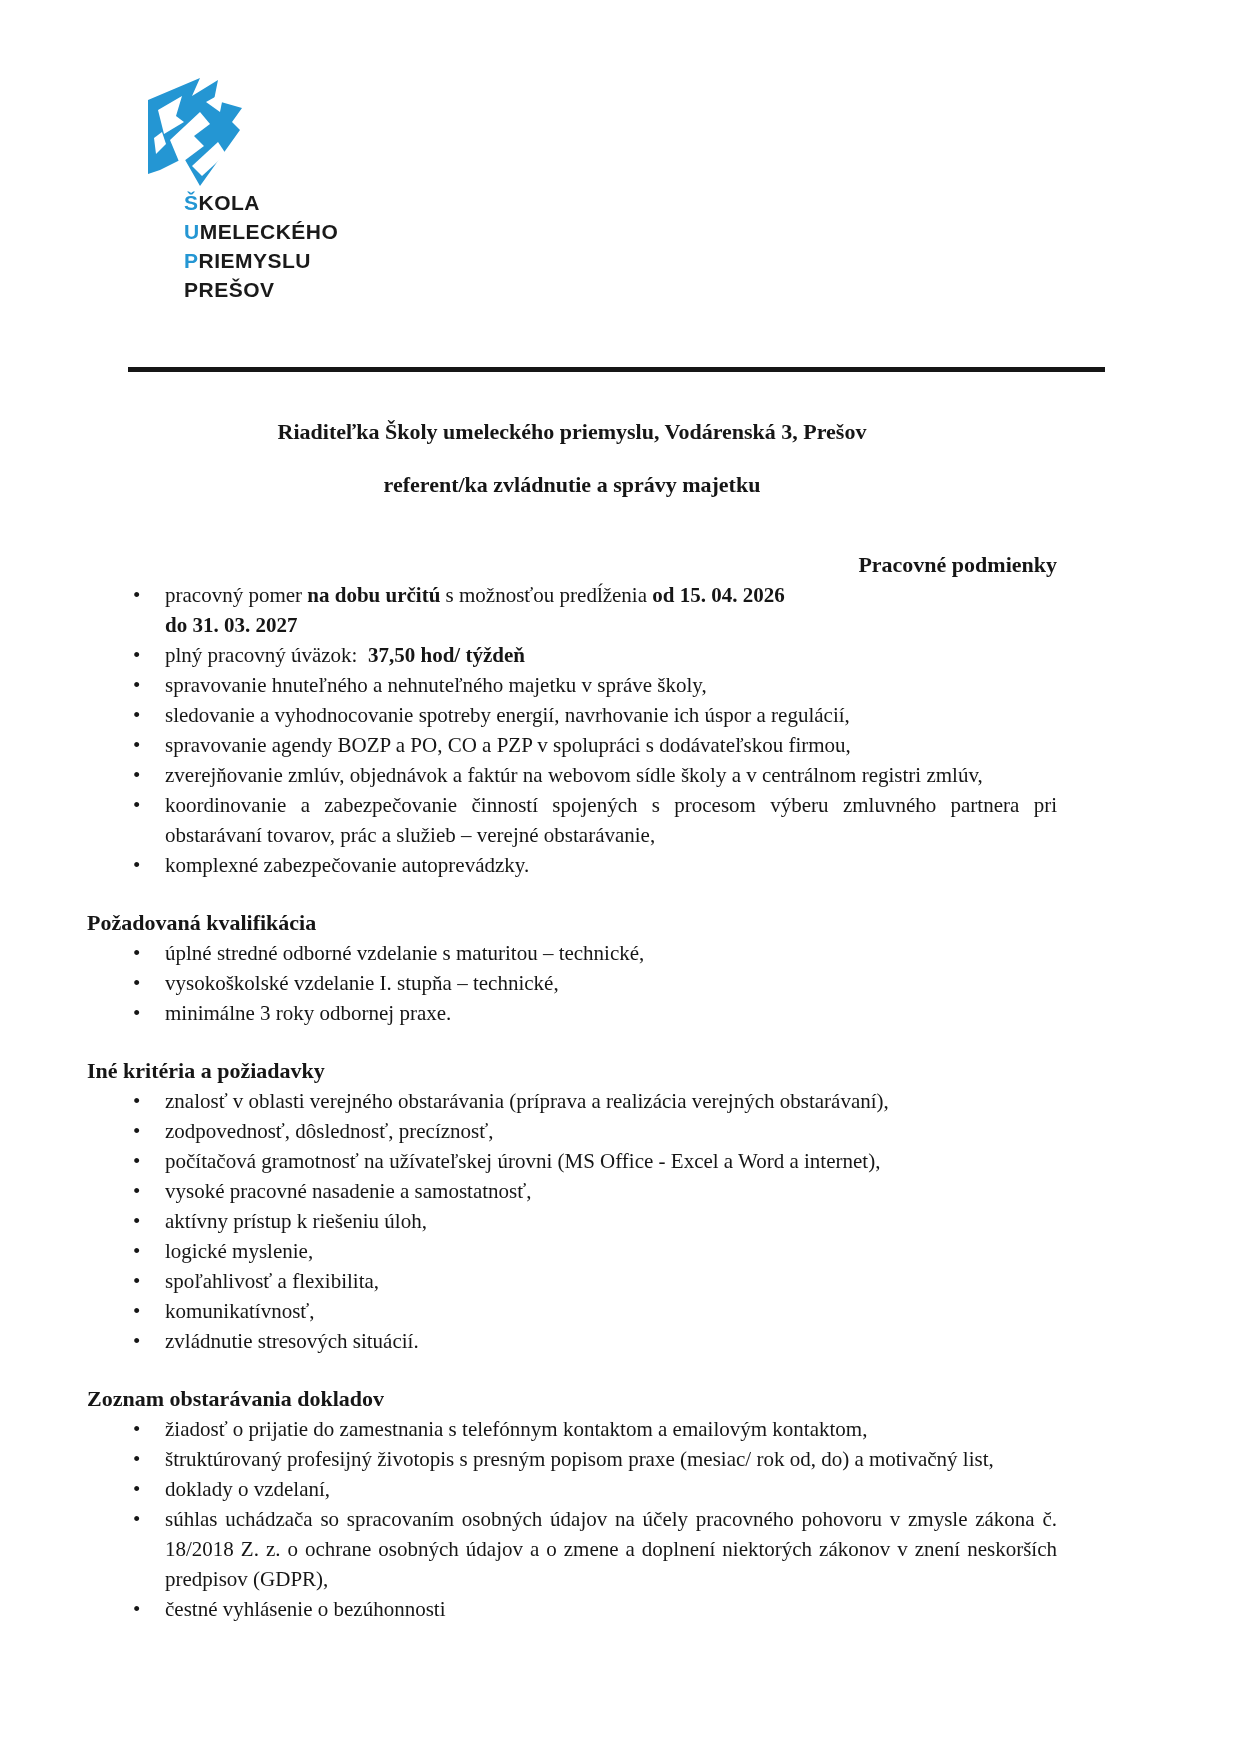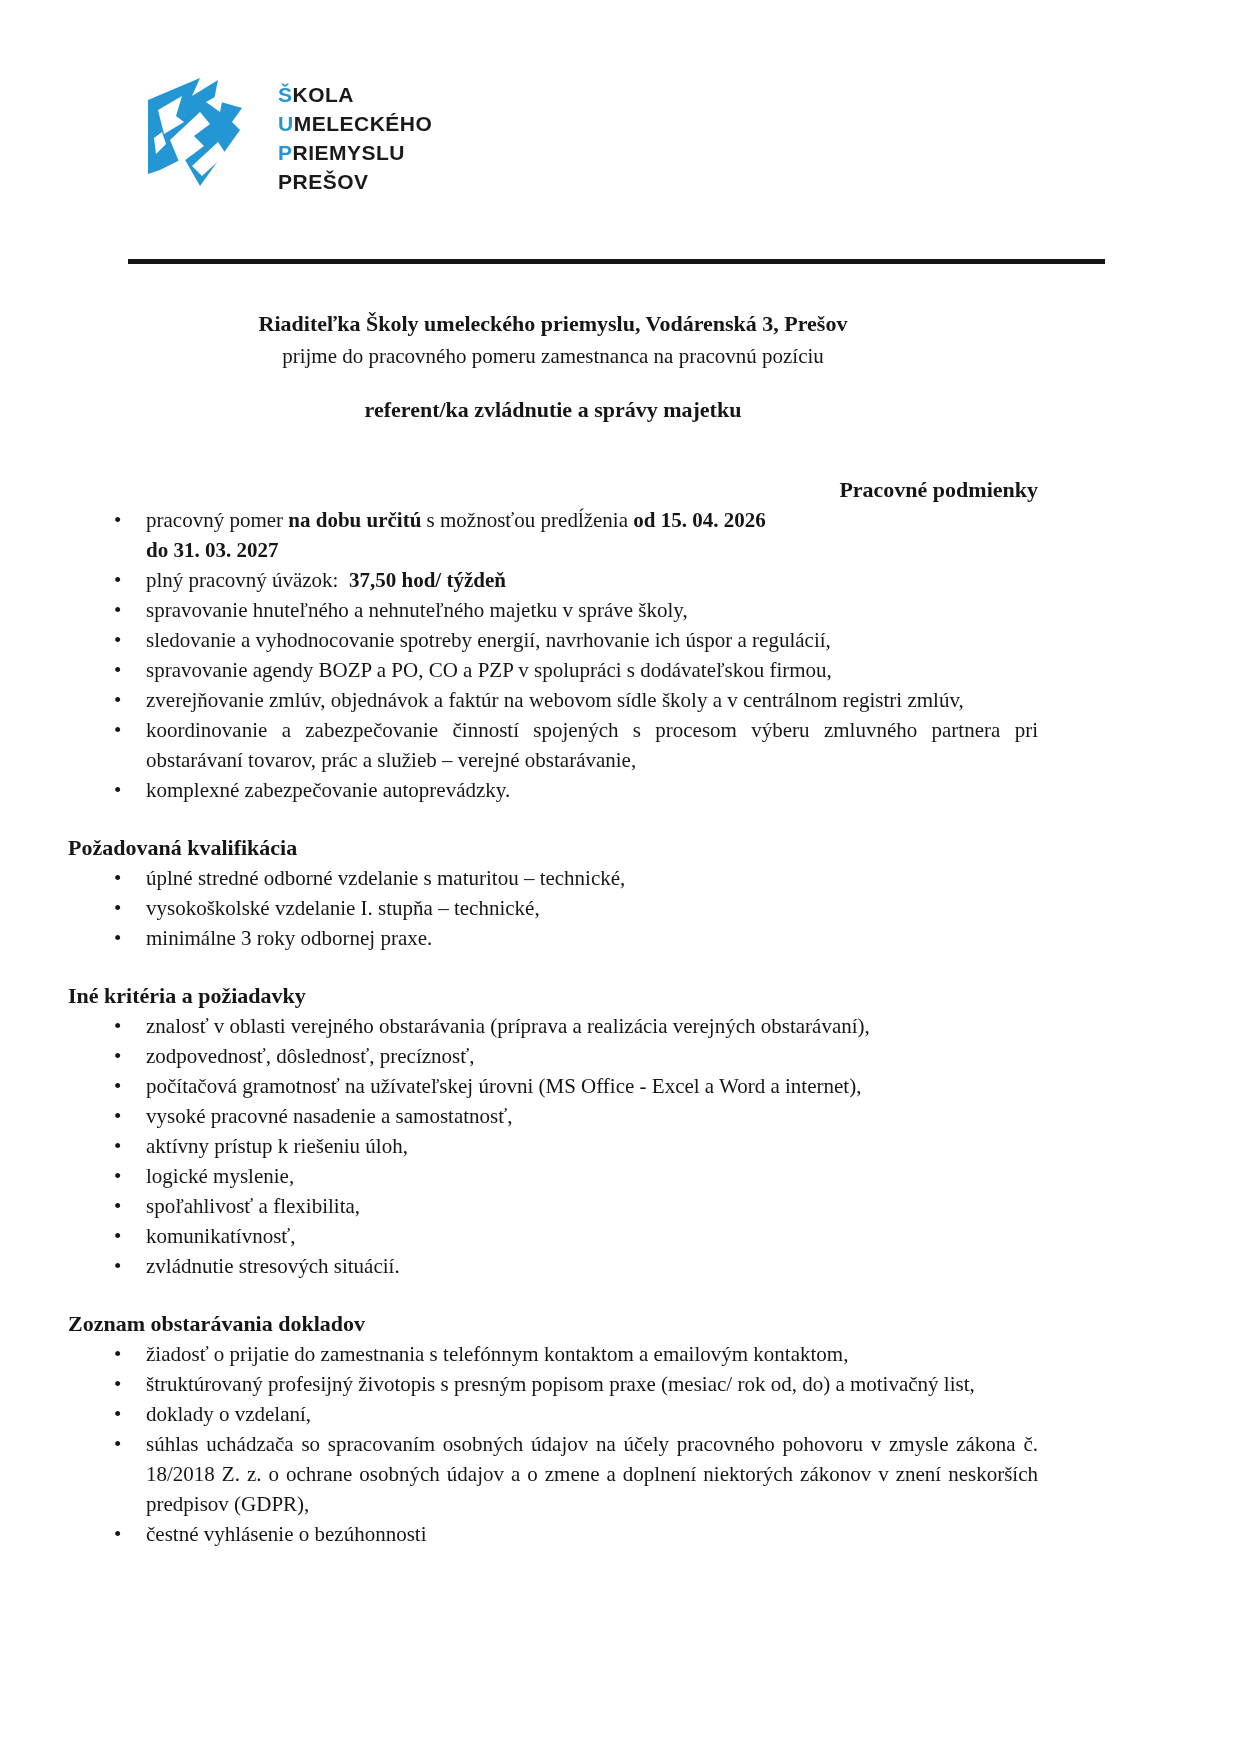--- a/index.html
+++ b/index.html
@@ -11,20 +11,21 @@
     overflow: hidden;
     font-family: "Liberation Serif", "DejaVu Serif", serif;
     color: #161616;
   }
 
   
   .logo-row {
     display: flex;
     align-items: flex-start;
     margin: 78px 12px 0 148px;
+    flex-direction: column;
   }
   .logo-mark { width: 94px; height: 108px; flex: 0 0 auto; }
   .logo-text {
     margin: 2px 0 0 36px;
     font-family: "Liberation Sans", "DejaVu Sans", sans-serif;
     font-weight: 700;
     font-size: 21px;
     line-height: 29px;
     letter-spacing: 0.5px;
     color: #1a1a1a;
@@ -33,21 +34,21 @@
   
   .rule {
     margin: 63px 0 0 128px;
     width: 977px;
     height: 5px;
     background: #161616;
   }
 
   
   .content {
-    margin-left: 68px;
+    margin-left: 87px;
     width: 970px;
     font-size: 21px;
     line-height: 30px;
   }
   .doc-title {
     margin-top: 43px;
     text-align: center;
     font-weight: 700;
     font-size: 22px;
     line-height: 33px;
@@ -106,21 +107,20 @@
       <div class="logo-line"><span class="hl" style="color: rgb(36, 150, 211);">U</span><span>MELECKÉHO</span></div>
       <div class="logo-line"><span class="hl" style="color: rgb(36, 150, 211);">P</span><span>RIEMYSLU</span></div>
       <div class="logo-line"><span class="hl" style="color: rgb(36, 150, 211);"></span><span>PREŠOV</span></div>
     </div>
   </div>
 
   <div class="rule"></div>
 
   <div class="content">
     <div class="doc-title">Riaditeľka Školy umeleckého priemyslu, Vodárenská 3, Prešov</div>
-    <div class="doc-subtitle">prijme do pracovného pomeru zamestnanca na pracovnú pozíciu</div>
     <div class="doc-position">referent/ka zvládnutie a správy majetku</div>
     <div id="sections">
         <div class="section-heading">Pracovné podmienky</div>
         <ul class="bullet-list">
           <li class="bullet-item"><span>pracovný pomer </span><b>na dobu určitú</b><span> s možnosťou predĺženia </span><b>od 15. 04. 2026</b><br><b>do 31. 03. 2027</b></li>
           <li class="bullet-item"><span>plný pracovný úväzok:&nbsp; </span><b>37,50 hod/ týždeň</b></li>
           <li class="bullet-item"><span>spravovanie hnuteľného a nehnuteľného majetku v správe školy,</span></li>
           <li class="bullet-item"><span>sledovanie a vyhodnocovanie spotreby energií, navrhovanie ich úspor a regulácií,</span></li>
           <li class="bullet-item"><span>spravovanie agendy BOZP a PO, CO a PZP v spolupráci s dodávateľskou firmou,</span></li>
           <li class="bullet-item justify"><span>zverejňovanie zmlúv, objednávok a faktúr na webovom sídle školy  a v centrálnom registri zmlúv,</span></li>

